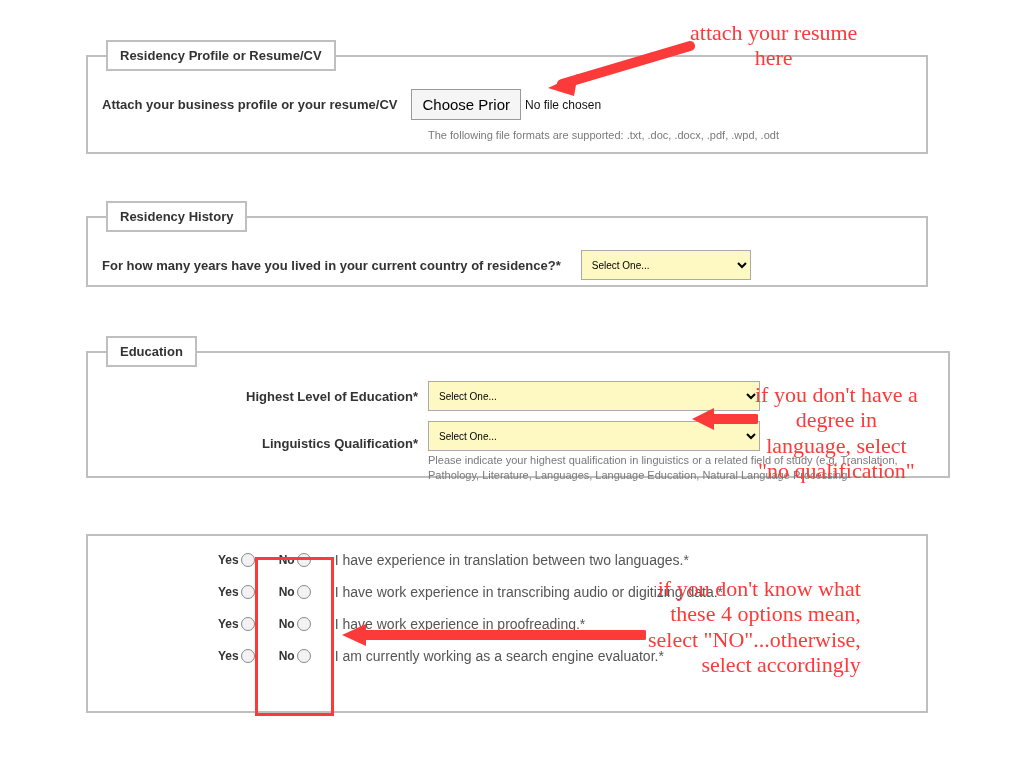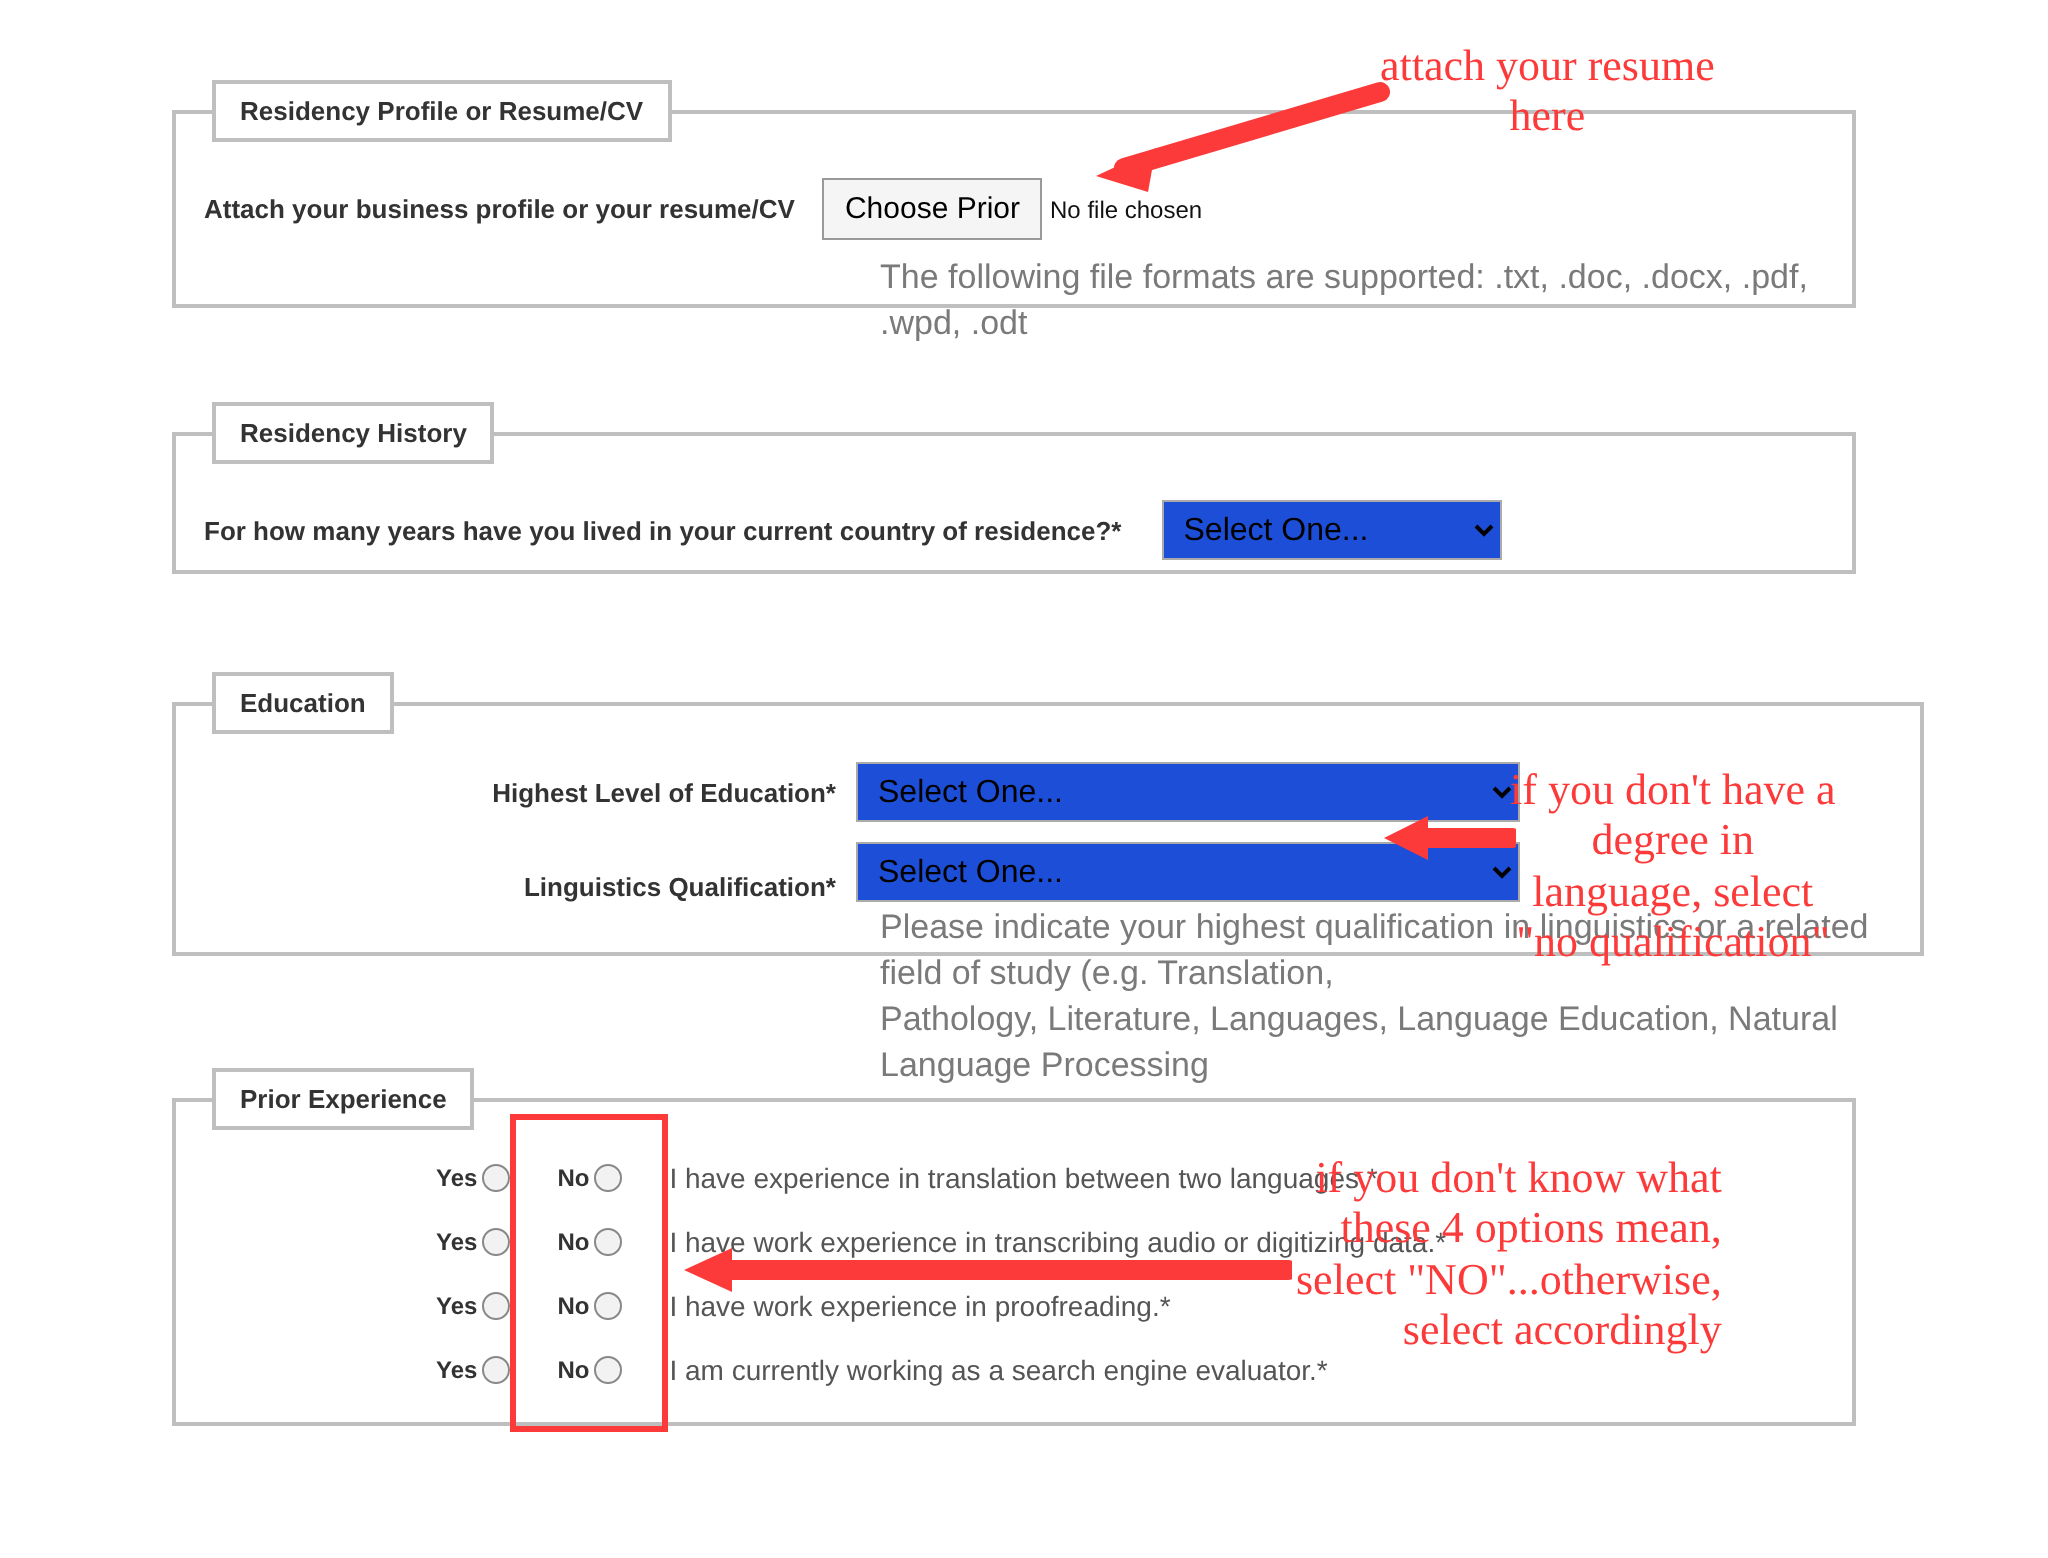--- a/index.html
+++ b/index.html
@@ -1,23 +1,23 @@
 <!DOCTYPE html>
 <html><head>
 <meta charset="utf-8">
 <style>
   html,body{margin:0;padding:0;font-family:Arial,Helvetica,sans-serif;font-size:13px;color:#333;background:#fff;}
   .canvas{position:relative;width:1024px;height:779px;margin:0 auto;}
   fieldset{position:relative;border:2px solid #bfbfbf;margin:0;padding:0;}
   fieldset legend{font-weight:bold;font-size:13px;padding:6px 12px;border:2px solid #bfbfbf;background:#fff;margin-left:18px;}
   .lbl{font-weight:bold;font-size:13px;color:#333;}
-  .hint{font-size:17px;color:#7a7a7a;line-height:1.35;margin-left:12px;}
+  .hint{font-size:11px;color:#7a7a7a;line-height:1.35;}
   .choose-btn{border:1px solid #999;background:#f5f5f5;padding:6px 10px;font-size:15px;cursor:pointer;}
   .nofile{font-size:12px;color:#111;margin-left:4px;}
-  select{border:1px solid #aaa;background:#1d4ed8;font-size:16px;padding:4px 6px;height:30px;}
+  select{border:1px solid #aaa;background:#fef9c3;font-size:10px;padding:4px 6px;height:30px;}
   .annot{position:absolute;color:#fc3a3a;font-family:"Comic Sans MS","Segoe Script",cursive;font-size:22px;font-weight:normal;line-height:1.15;text-align:center;white-space:pre-line;}
   .radio{appearance:none;-webkit-appearance:none;width:14px;height:14px;border:1px solid #888;border-radius:50%;background:#f2f2f2;vertical-align:middle;margin:0 2px 0 2px;}
   .yn{font-weight:bold;font-size:12px;}
   .redbox{position:absolute;border:3px solid #fc3a3a;pointer-events:none;}
   svg.arrow{position:absolute;pointer-events:none;}
   .row{display:flex;align-items:center;}
 </style>
 </head>
 <body>
 
@@ -57,21 +57,20 @@
       <div class="lbl" style="width:330px;text-align:right;padding-right:10px;">Linguistics Qualification*</div>
       <select style="width:332px;">
         <option>Select One...</option>
       </select>
     </div>
     <div class="hint" style="padding:2px 0 0 340px;width:520px;white-space:pre-line;">Please indicate your highest qualification in linguistics or a related field of study (e.g. Translation,
 Pathology, Literature, Languages, Language Education, Natural Language Processing</div>
   </fieldset>
 
   <fieldset style="position:absolute;left:86px;top:534px;width:838px;height:175px;">
-    <legend>Prior Experience</legend>
 
     <div class="row" style="padding:16px 0 0 130px;">
       <span class="yn">Yes</span>
       <input type="radio" class="radio" style="">
       <span style="width:22px;"></span>
       <span class="yn">No</span>
       <input type="radio" class="radio" style="">
       <span style="width:22px;"></span>
       <span style="color:#555;font-size:14px;">I have experience in translation between two languages.*</span>
     </div>

